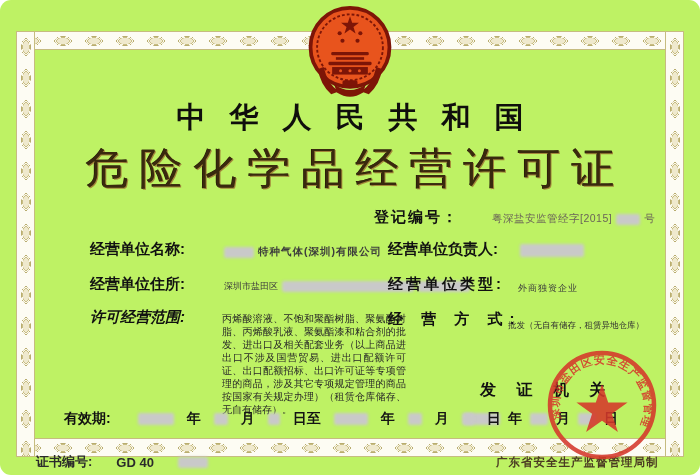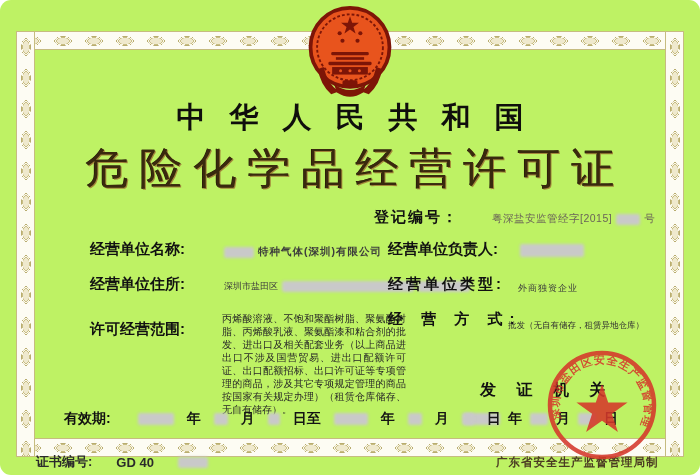--- a/index.html
+++ b/index.html
@@ -86,21 +86,21 @@
 
   <div class="abs lbl" style="left:90px;top:275px;">经营单位住所:</div>
   <div class="abs inlinerow" style="left:224px;top:280px;">
     <span class="small">深圳市盐田区</span>
     <span class="blur" style="width:132px;height:11px;"></span>
     <span class="blur" style="width:52px;height:11px;"></span>
   </div>
   <div class="abs lbl" style="left:388px;top:275px;letter-spacing:3px;">经营单位类型:</div>
   <div class="abs small" style="left:518px;top:282px;letter-spacing:1px;">外商独资企业</div>
 
-  <div class="abs lbl" style="left:90px;top:320px;">许可经营范围:</div>
+  <div class="abs lbl" style="left:90px;top:308px;font-style:italic;">许可经营范围:</div>
   <div class="abs scope" style="left:222px;top:312px;width:184px;">丙烯酸溶液、不饱和聚酯树脂、聚氨酯树脂、丙烯酸乳液、聚氨酯漆和粘合剂的批发、进出口及相关配套业务（以上商品进出口不涉及国营贸易、进出口配额许可证、出口配额招标、出口许可证等专项管理的商品，涉及其它专项规定管理的商品按国家有关规定办理）（租赁仓库储存、无自有储存）。</div>
   <div class="abs lbl" style="left:388px;top:310px;letter-spacing:7px;">经 营 方 式:</div>
   <div class="abs" style="left:508px;top:320px;font-size:8.5px;color:#303030;">批发（无自有储存，租赁异地仓库）</div>
 
   <div class="abs lbl" style="left:480px;top:380px;font-size:16px;letter-spacing:8px;">发 证 机 关</div>
 
   <div class="abs daterow" style="left:464px;top:410px;gap:8px;">
     <span class="blur" style="width:36px;height:12px;"></span>
     <span class="unit">年</span>
     <span class="blur" style="width:18px;height:12px;"></span>

